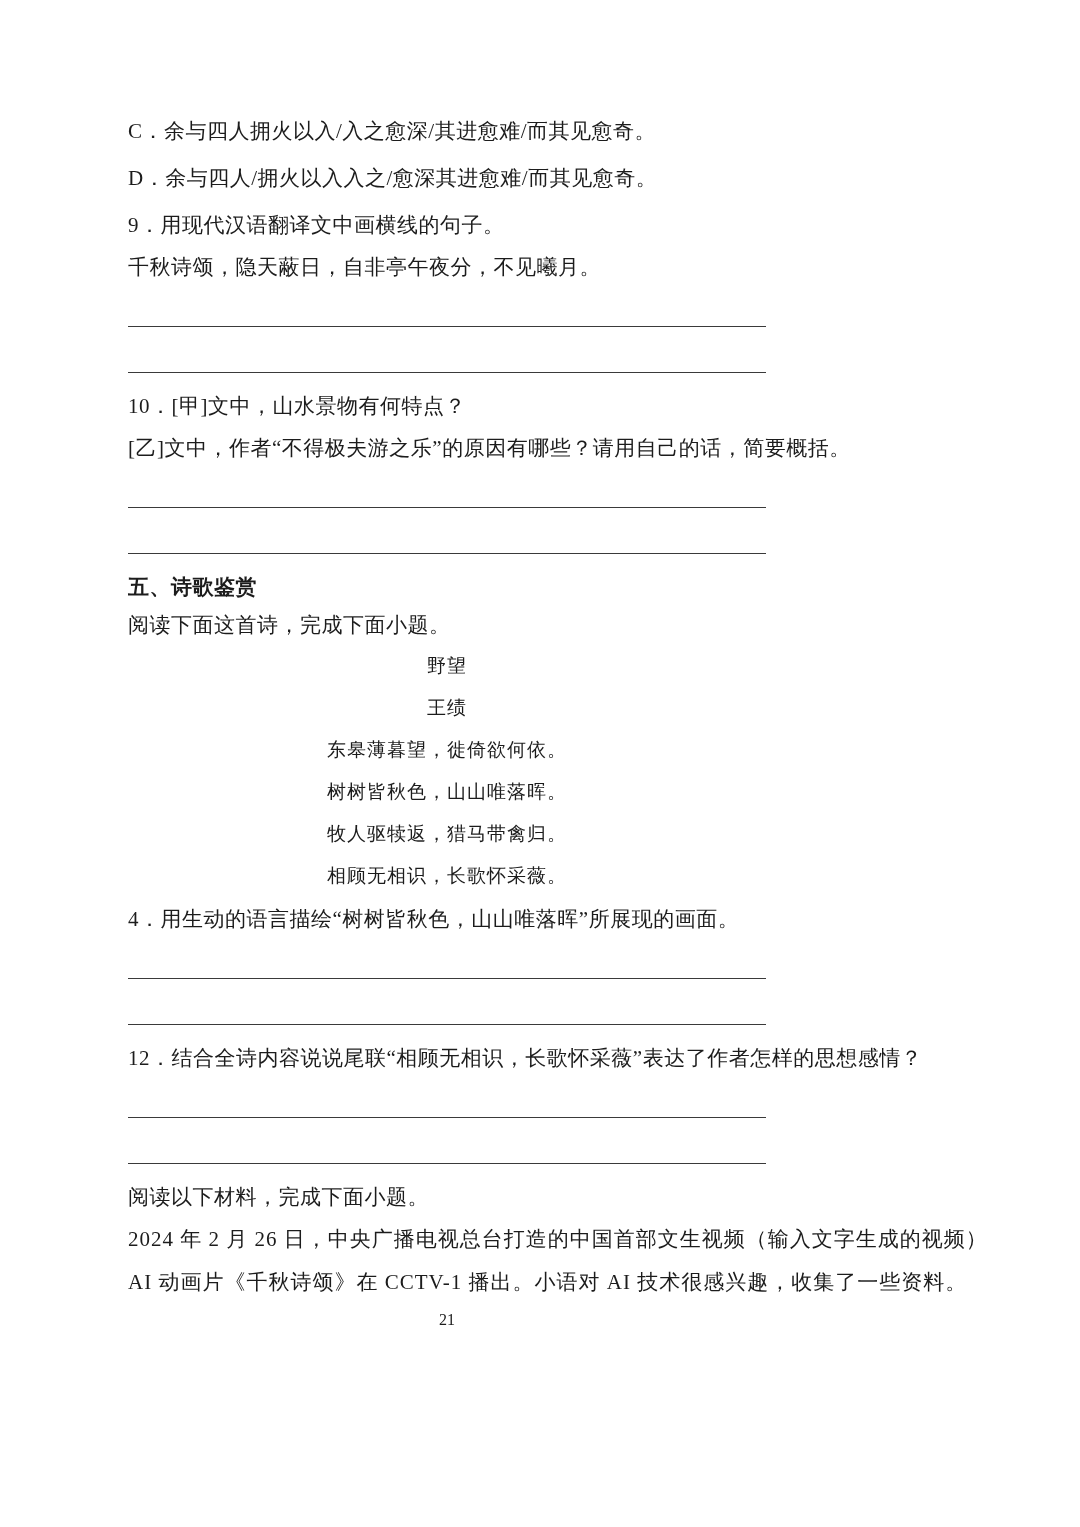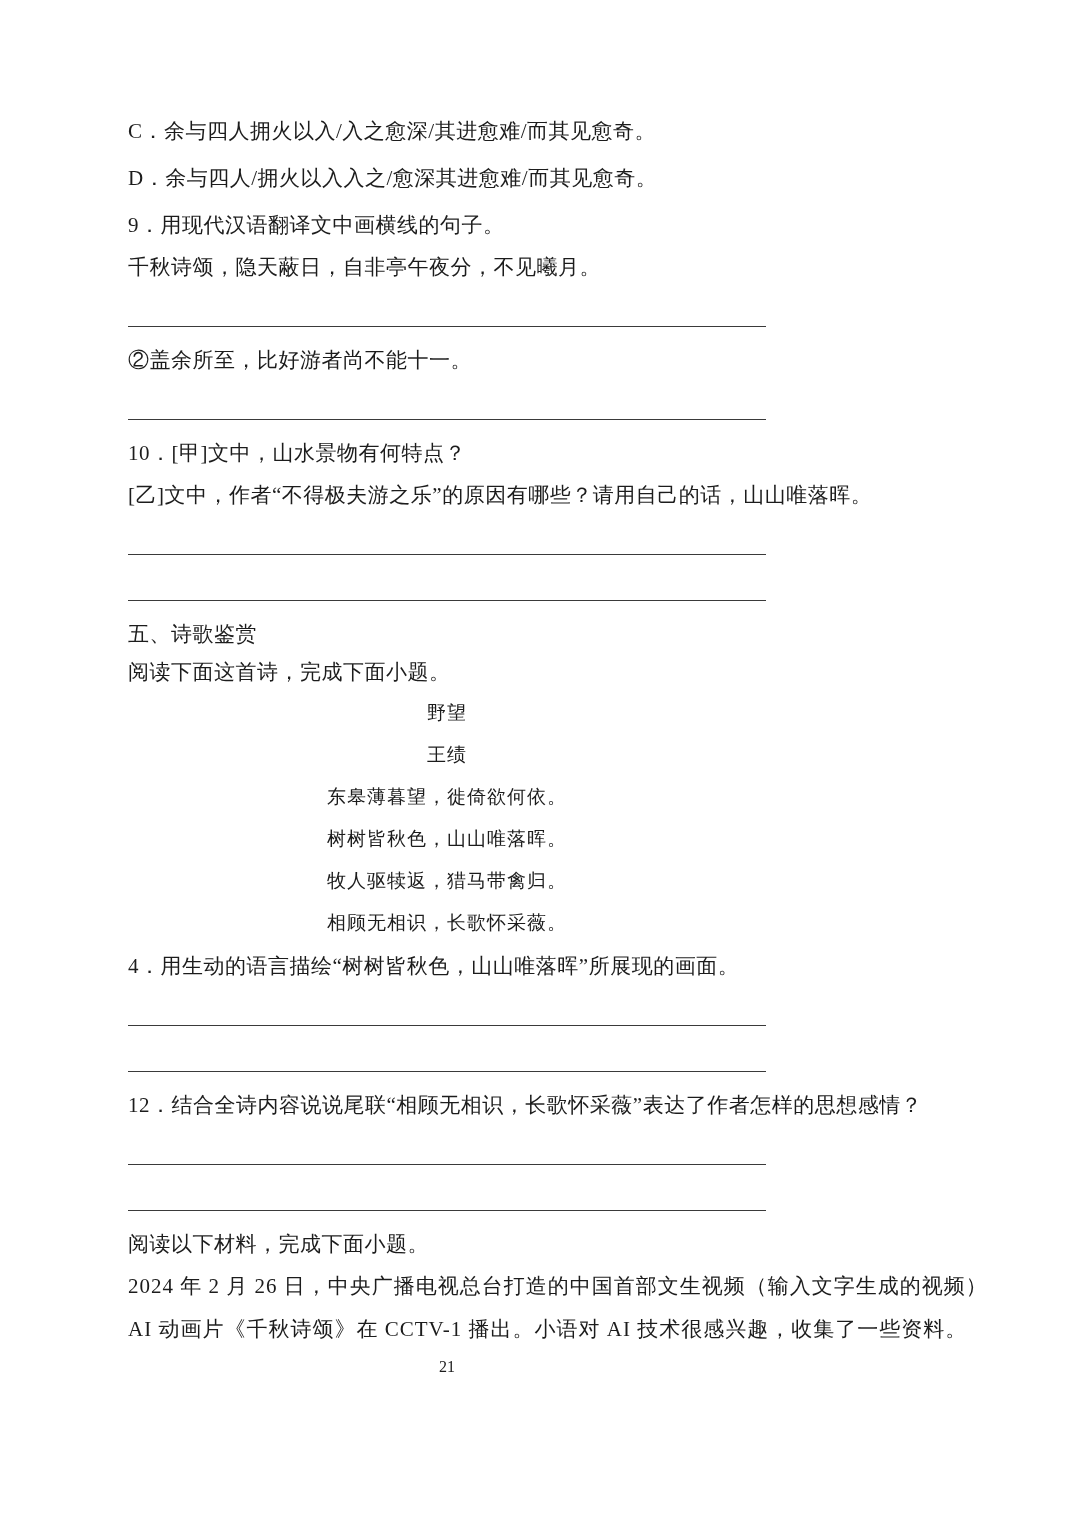--- a/index.html
+++ b/index.html
@@ -23,21 +23,21 @@
     margin-bottom: 17px;
     letter-spacing: 0.5px;
     white-space: nowrap;
   }
   .rule {
     height: 28px;
     border-bottom: 1.5px solid #3a3a3a;
     margin-bottom: 18px;
   }
   .heading {
-    font-weight: normal;
+    font-weight: bold;
     margin-top: 18px;
     margin-bottom: 8px;
   }
   .tight { margin-bottom: 12px; }
   .center { text-align: center; }
   .kai {
     letter-spacing: 1px;
   }
   .poem-line {
     font-size: 19px;
@@ -58,25 +58,24 @@
 
 <div class="page">
 
   <div class="line">C．余与四人拥火以入/入之愈深/其进愈难/而其见愈奇。</div>
   <div class="line">D．余与四人/拥火以入入之/愈深其进愈难/而其见愈奇。</div>
 
   <div class="line tight">9．用现代汉语翻译文中画横线的句子。</div>
   <div class="line">千秋诗颂，隐天蔽日，自非亭午夜分，不见曦月。</div>
   <div class="rule"></div>
 
-  <div class="line">②盖余所至，比好游者尚不能十一。</div>
   <div class="rule"></div>
 
   <div class="line tight">10．[甲]文中，山水景物有何特点？</div>
-  <div class="line">[乙]文中，作者“不得极夫游之乐”的原因有哪些？请用自己的话，山山唯落晖。</div>
+  <div class="line">[乙]文中，作者“不得极夫游之乐”的原因有哪些？请用自己的话，简要概括。</div>
   <div class="rule"></div>
   <div class="rule"></div>
 
   <div class="line heading">五、诗歌鉴赏</div>
   <div class="line tight">阅读下面这首诗，完成下面小题。</div>
 
   <div class="line center kai poem-line">野望</div>
   <div class="line center kai poem-line">王绩</div>
   <div class="line center kai poem-line">东皋薄暮望，徙倚欲何依。</div>
   <div class="line center kai poem-line">树树皆秋色，山山唯落晖。</div>

